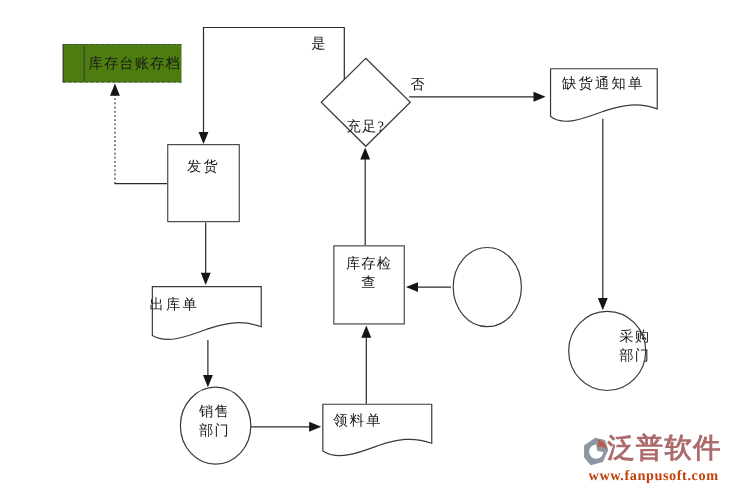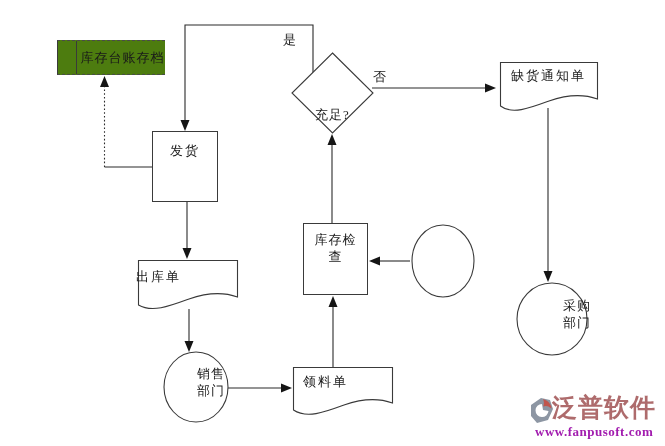--- a/index.html
+++ b/index.html
@@ -38,21 +38,21 @@
   .shipping-label { width:100%; padding-top:10px; font-size:13px; letter-spacing:2px; text-align:center; }
   .check-box { left:303px; top:223px; width:65px; height:72px; }
   .check-label { width:100%; padding-top:7px; font-size:13px; letter-spacing:1px; text-align:center; line-height:17px; white-space:pre-line; }
   .watermark { position:absolute; left:514px; top:394px; width:150px; height:50px; }
   .brand-text {
     position:absolute; left:38px; top:0; font-size:25px; font-weight:bold;
     letter-spacing:1px; color:#ae6b6c; line-height:28px; white-space:nowrap;
   }
   .brand-url {
     position:absolute; left:21px; top:30px; font-size:13px; font-weight:bold;
-    letter-spacing:0.5px; color:#a21caf; white-space:nowrap;
+    letter-spacing:0.5px; color:#c2410c; white-space:nowrap;
   }
   .brand-mark { position:absolute; left:16px; top:3px; width:24px; height:27px; }
 </style>
 </head>
 <body>
 
 <div class="stage">
 
   <svg class="wires" viewBox="0 0 665 446">
     <g stroke="#2b2b2b" stroke-width="1.1" fill="none">
@@ -116,21 +116,21 @@
   <div class="box shipping-box">
     <div class="shipping-label">发货</div>
   </div>
 
   <div class="label center" style="left:292px; top:75px; width:81px; letter-spacing:1px;margin-top:31px;">充足?</div>
   <div class="label" style="left:283px; top:31px;">是</div>
   <div class="label" style="left:373px; top:68px;">否</div>
   <div class="label center" style="left:500px; top:67px; width:97px; letter-spacing:2px;">缺货通知单</div>
   <div class="label" style="left:136px; top:268px; letter-spacing:2px;">出库单</div>
   <div class="label" style="left:303px; top:373px; letter-spacing:2px;text-align:right;">领料单</div>
-  <div class="label center" style="left:179px; top:365px; width:64px;">销售
+  <div class="label center" style="left:163px; top:365px; width:64px;">销售
 部门</div>
   <div class="label center" style="left:542px; top:297px; width:70px;">采购
 部门</div>
 
   <div class="watermark">
     <svg class="brand-mark" viewBox="0 0 24 27">
       <path d="M11,1 L20,3 L23,12 L18,23 L7,26 L1,19 L1,8 Z M12,7 A6.5,6.5 0 1 0 18.5,14 L13,13 Z" fill="#8d96a3" fill-rule="evenodd"></path>
       <path d="M13,2 C18,3.5 21.5,7.5 21.5,11.5 C18,8.5 15.5,8.5 13.2,9.5 C14.2,7 14.2,4.5 13,2 Z" fill="#c0564e"></path>
     </svg>
     <div class="brand-text">泛普软件</div>

